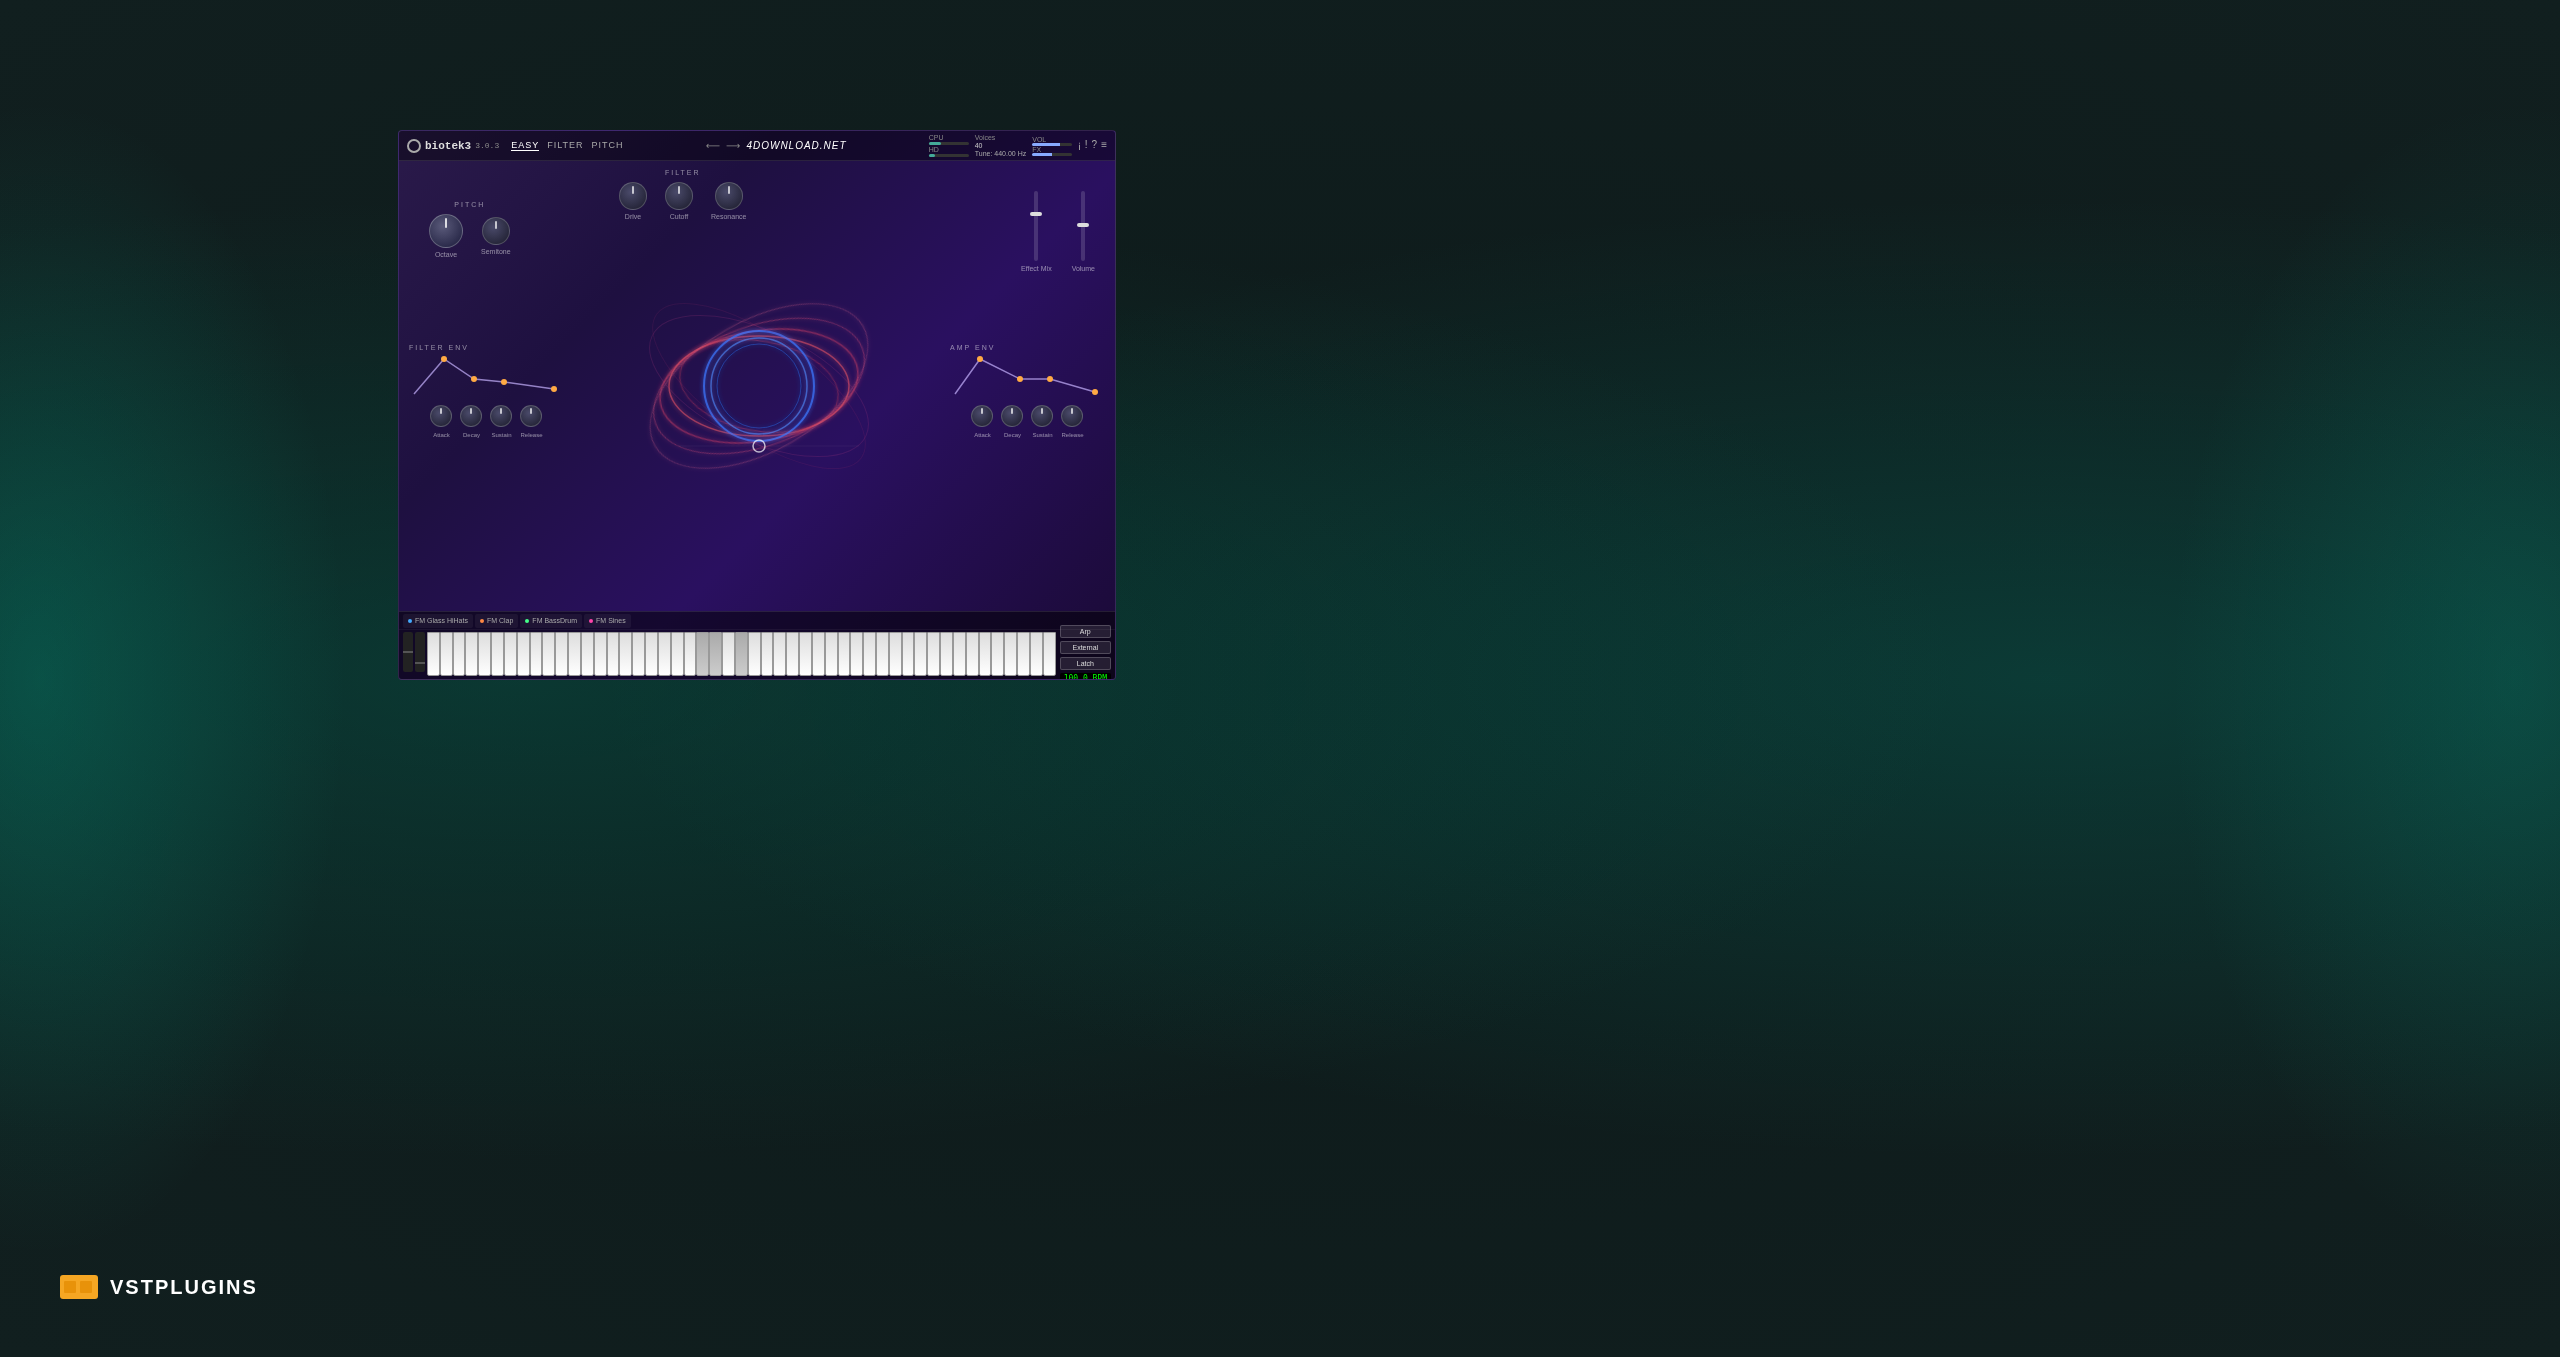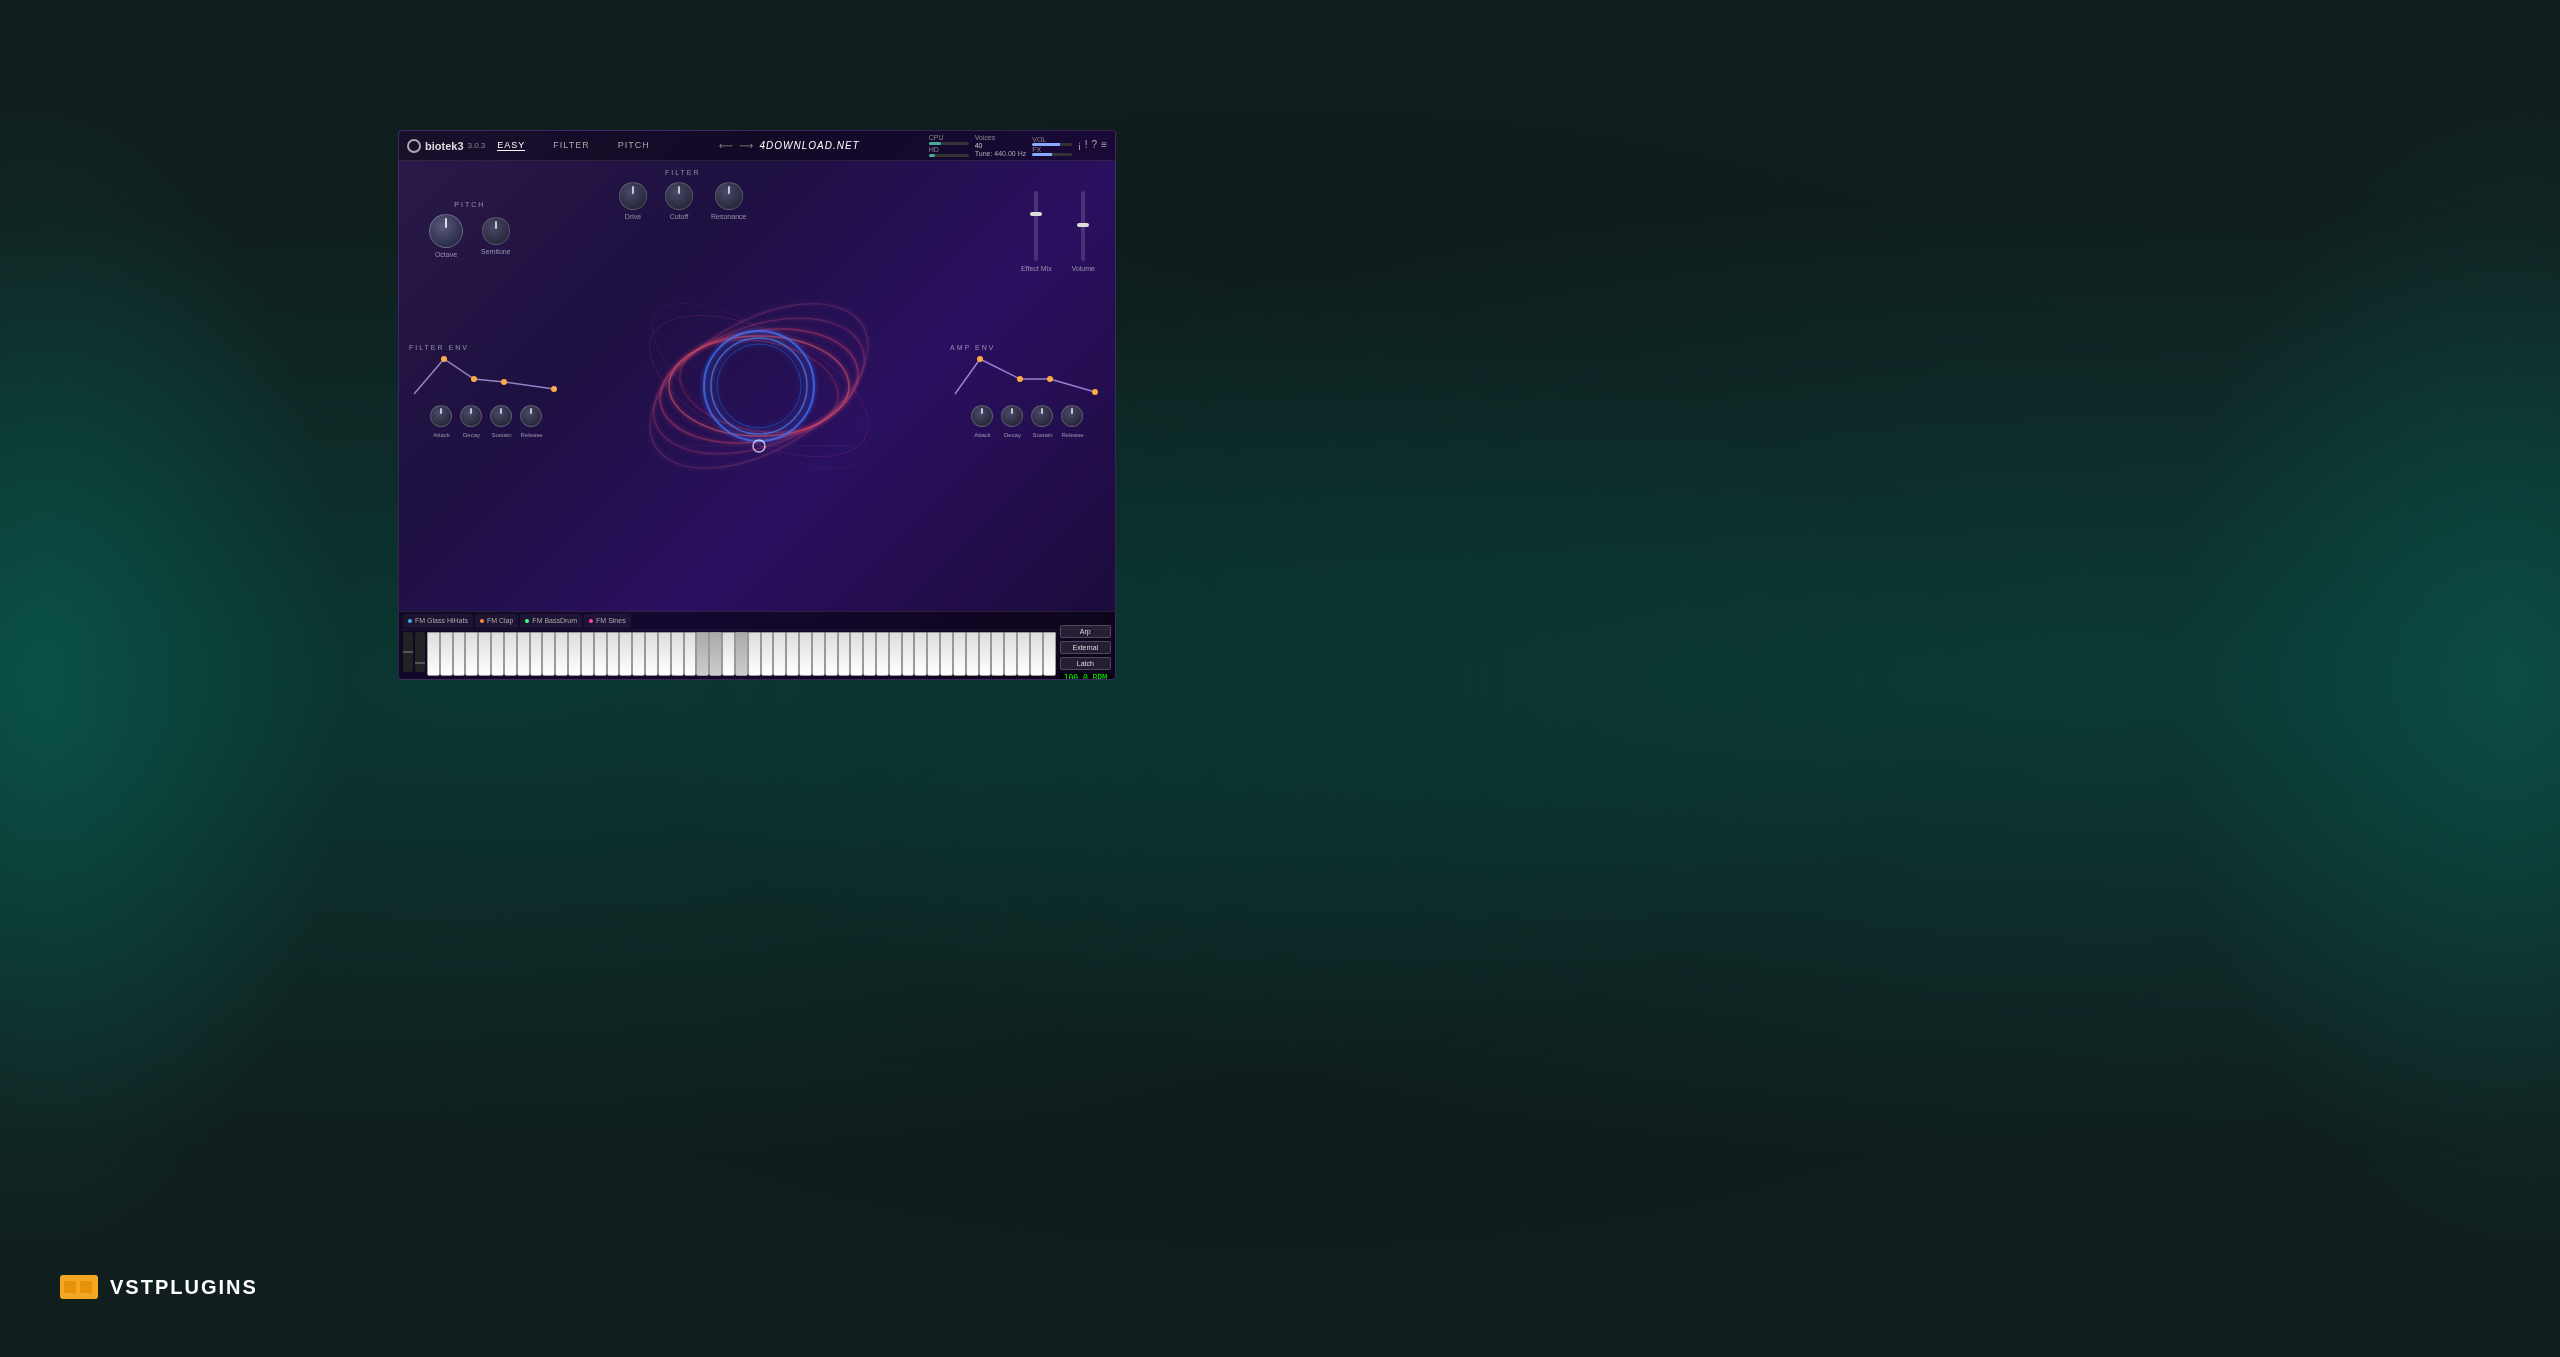--- a/index.html
+++ b/index.html
@@ -41,39 +41,40 @@
       align-items: center;
       height: 30px;
       background: rgba(0,0,0,0.4);
       padding: 0 8px;
       border-bottom: 1px solid rgba(255,255,255,0.1);
     }
     .logo-area {
       display: flex;
       align-items: center;
       gap: 4px;
+      font-family: Liberation Mono, monospace;
     }
     .logo-circle {
       width: 14px; height: 14px;
       border-radius: 50%;
       border: 2px solid #aaa;
       background: transparent;
     }
     .logo-text {
       color: #ddd;
       font-size: 11px;
       font-weight: bold;
     }
     .logo-version {
       color: #888;
       font-size: 8px;
     }
     .nav-tabs {
       display: flex;
-      gap: 28px;
+      gap: 8px;
       margin-left: 12px;
     }
     .nav-tab {
       color: #aaa;
       font-size: 9px;
       cursor: pointer;
       letter-spacing: 1px;
     }
     .nav-tab.active {
       color: #fff;

